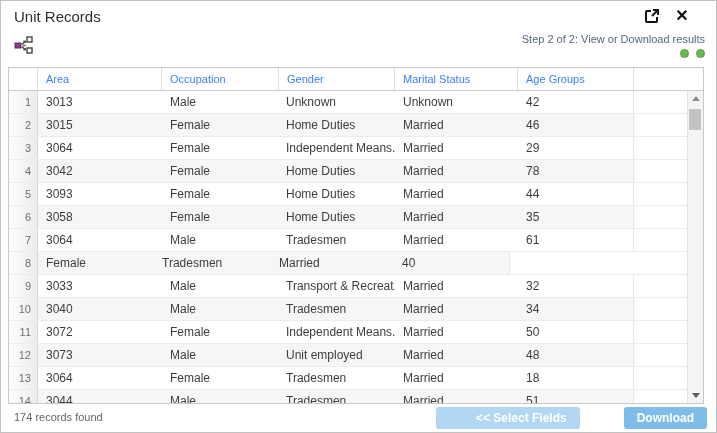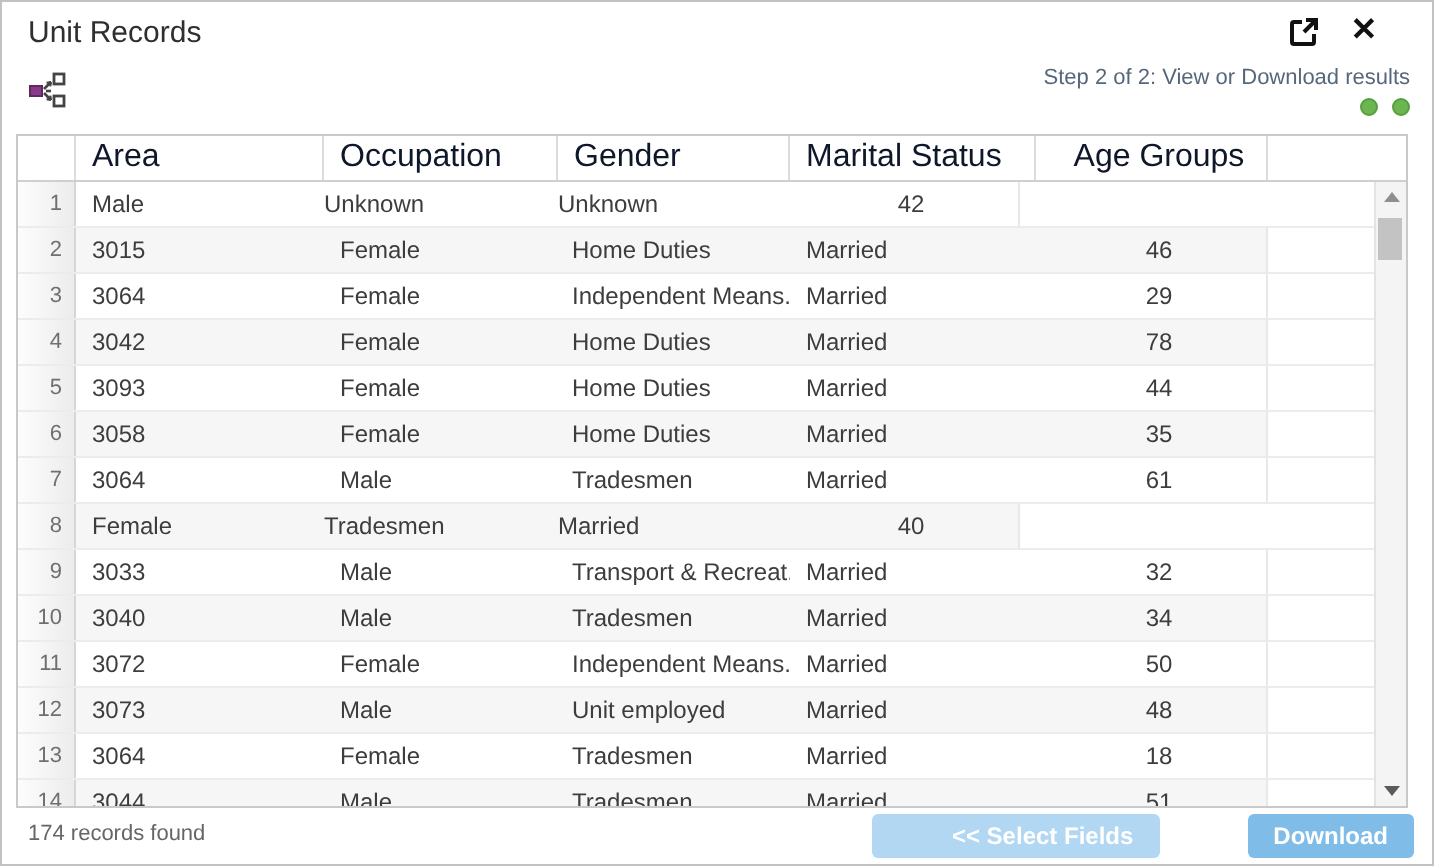--- a/index.html
+++ b/index.html
@@ -26,41 +26,41 @@
   .step-text{font-size:11px;color:#56677b;}
   .step-dots{margin-top:4px;display:flex;gap:7px;justify-content:flex-end;}
   .dot{width:7px;height:7px;border-radius:50%;background:#6cb552;border:1px solid #55a03e;}
   
   .grid{
     position:absolute;left:7px;right:12px;top:66px;bottom:28px;
     border:1px solid #c9c9c9;background:#fff;overflow:hidden;
   }
   .grid-head{display:flex;height:22px;border-bottom:1px solid #cfcfcf;background:#fff;}
   .hcell{
-    box-sizing:border-box;font-size:16px;color:#0f172a;line-height:22px;
+    box-sizing:border-box;font-size:11px;color:#3b82f6;line-height:22px;
     padding:0 0 0 8px;border-right:1px solid #dcdcdc;white-space:nowrap;
     overflow:hidden;cursor:pointer;
   }
   .grid-body{position:absolute;top:23px;left:0;right:0;bottom:0;overflow:hidden;}
   .row{display:flex;height:23px;box-sizing:border-box;border-bottom:1px solid #ececec;background:#fff;cursor:pointer;}
   .row.even .cell{background:#f6f6f6;}
   .row .c-filler{background:#fff !important;}
   .cell{
     box-sizing:border-box;font-size:12px;color:#3d3d3d;line-height:22px;
     padding:0 0 0 8px;white-space:nowrap;overflow:hidden;background:#fff;
   }
   .c-num{width:29px;padding:0 6px 0 0;text-align:right;font-size:11px;color:#6f6f6f;
     background:linear-gradient(to right,#fdfdfd,#ececec) !important;
     border-right:1px solid #d6d6d6;}
   .hc-num{width:29px;padding:0;}
   .c-area,.hc-area{width:124px;}
   .c-gender,.hc-gender{width:116px;}
   .c-occupation,.hc-occupation{width:117px;}
   .c-marital,.hc-marital{width:123px;}
-  .c-age,.hc-age{width:116px;border-right:1px solid #e8e8e8;text-align:center;}
+  .c-age,.hc-age{width:116px;border-right:1px solid #e8e8e8;}
   .hc-age{border-right:1px solid #dcdcdc;}
   .c-filler,.hc-filler{flex:1;border-right:none;}
   
   .vscroll{position:absolute;top:23px;right:0;bottom:0;width:15px;background:#f4f4f4;border-left:1px solid #e3e3e3;}
   .sb-btn{position:absolute;left:0;width:15px;height:15px;display:flex;align-items:center;justify-content:center;cursor:pointer;}
   .sb-up{top:0;}
   .sb-down{bottom:0;}
   .tri-up{width:0;height:0;border-left:4px solid transparent;border-right:4px solid transparent;border-bottom:5px solid #8f8f8f;}
   .tri-down{width:0;height:0;border-left:4px solid transparent;border-right:4px solid transparent;border-top:5px solid #5a5a5a;}
   .sb-thumb{position:absolute;left:1px;top:18px;width:12px;height:21px;background:#c3c3c3;cursor:pointer;}
@@ -125,20 +125,21 @@
       <div class="hcell hc-area">Area</div>
       <div class="hcell hc-occupation">Occupation</div>
       <div class="hcell hc-gender">Gender</div>
       <div class="hcell hc-marital">Marital Status</div>
       <div class="hcell hc-age">Age Groups</div>
       <div class="hcell hc-filler"></div>
     </div>
     <div class="grid-body">
         <div class="row">
           <div class="cell c-num">1</div>
+          <div class="cell c-area">3013</div>
           <div class="cell c-gender">Male</div>
           <div class="cell c-occupation">Unknown</div>
           <div class="cell c-marital">Unknown</div>
           <div class="cell c-age">42</div>
           <div class="cell c-filler"></div>
         </div>
         <div class="row even">
           <div class="cell c-num">2</div>
           <div class="cell c-area">3015</div>
           <div class="cell c-gender">Female</div>

